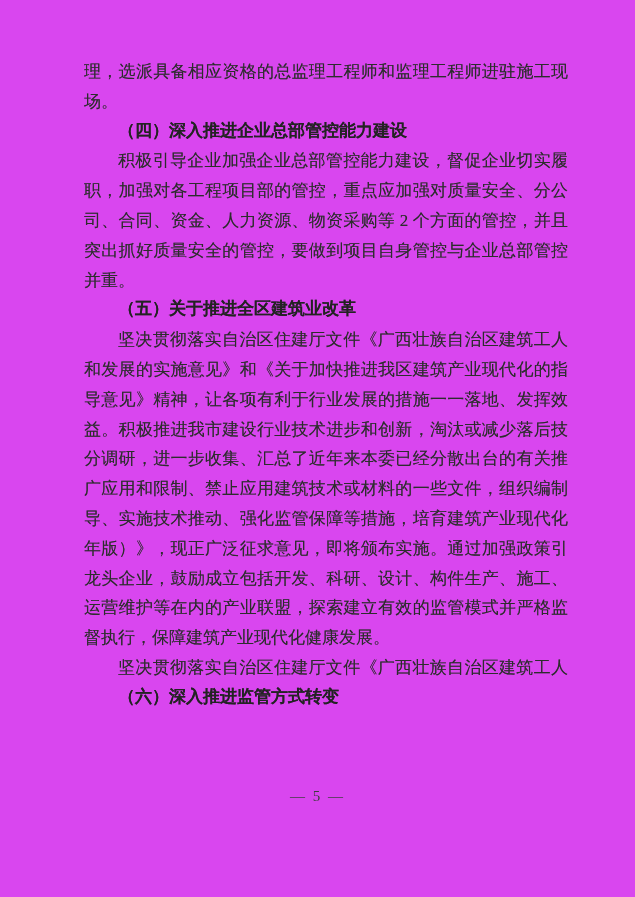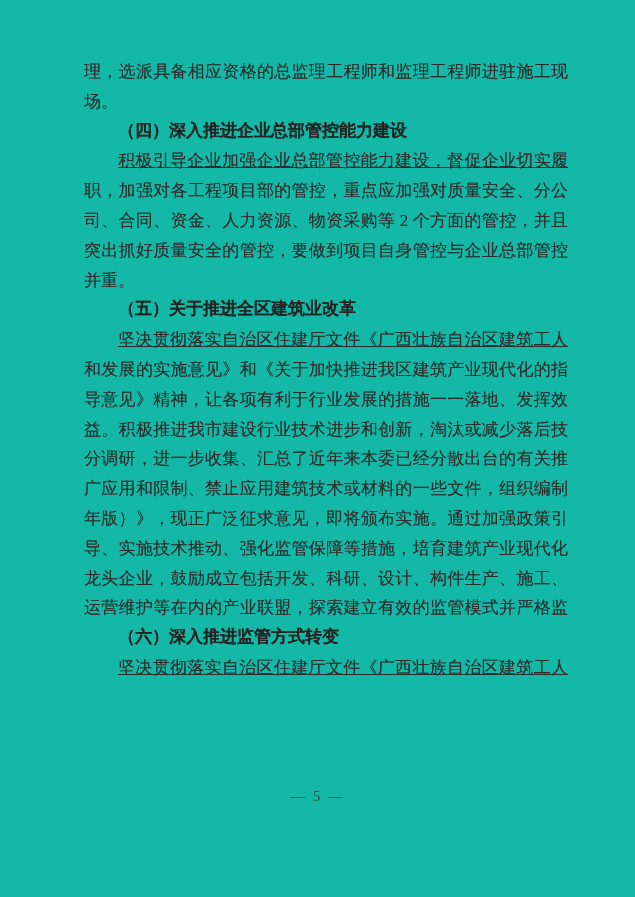--- a/index.html
+++ b/index.html
@@ -10,21 +10,21 @@
     width: 635px;
     height: 897px;
     position: relative;
     overflow: hidden;
     background: #ffffff;
     font-family: "Liberation Serif", "DejaVu Serif", serif;
   }
   .page {
     position: absolute;
     inset: 0;
-    background: #14b8a6;
+    background: #d946ef;
     padding-left: 30px;
   }
   .textblock {
     position: absolute;
     left: 84px;
     top: 57px;
     width: 484px;
     color: #2d2d2d;
   }
   .ln {
@@ -34,21 +34,20 @@
     text-align: justify;
     text-align-last: justify;
     text-justify: inter-ideograph;
     text-shadow: 0 0 0.5px rgba(50,50,50,0.55);
   }
   .ln.last {
     text-align-last: left;
   }
   .ln.ind {
     text-indent: 34px;
-    text-decoration: underline;
   }
   .ln.head {
     font-weight: 700;
     text-align-last: left;
     text-indent: 34px;
     color: #232323;
     text-shadow: 0 0 0.6px rgba(30,30,30,0.7);
     font-family: Liberation Mono, monospace;
   }
   .footer {
@@ -76,21 +75,22 @@
     <div class="ln">司、合同、资金、人力资源、物资采购等 2 个方面的管控，并且</div>
     <div class="ln">突出抓好质量安全的管控，要做到项目自身管控与企业总部管控</div>
     <div class="ln last">并重。</div>
     <div class="ln head">（五）关于推进全区建筑业改革</div>
     <div class="ln ind">坚决贯彻落实自治区住建厅文件《广西壮族自治区建筑工人</div>
     <div class="ln">和发展的实施意见》和《关于加快推进我区建筑产业现代化的指</div>
     <div class="ln">导意见》精神，让各项有利于行业发展的措施一一落地、发挥效</div>
     <div class="ln">益。积极推进我市建设行业技术进步和创新，淘汰或减少落后技</div>
     <div class="ln">分调研，进一步收集、汇总了近年来本委已经分散出台的有关推</div>
     <div class="ln">广应用和限制、禁止应用建筑技术或材料的一些文件，组织编制</div>
+    <div class="ln">导、实施技术推动、强化监管保障等措施，培育建筑产业现代化</div>
     <div class="ln">年版）》，现正广泛征求意见，即将颁布实施。通过加强政策引</div>
-    <div class="ln">导、实施技术推动、强化监管保障等措施，培育建筑产业现代化</div>
     <div class="ln">龙头企业，鼓励成立包括开发、科研、设计、构件生产、施工、</div>
     <div class="ln">运营维护等在内的产业联盟，探索建立有效的监管模式并严格监</div>
+    <div class="ln last">督执行，保障建筑产业现代化健康发展。</div>
+    <div class="ln ind">坚决贯彻落实自治区住建厅文件《广西壮族自治区建筑工人</div>
     <div class="ln head">（六）深入推进监管方式转变</div>
-    <div class="ln ind">坚决贯彻落实自治区住建厅文件《广西壮族自治区建筑工人</div>
   </div>
   <div class="footer">— 5 —</div>
 </div>
 
 </body></html>

